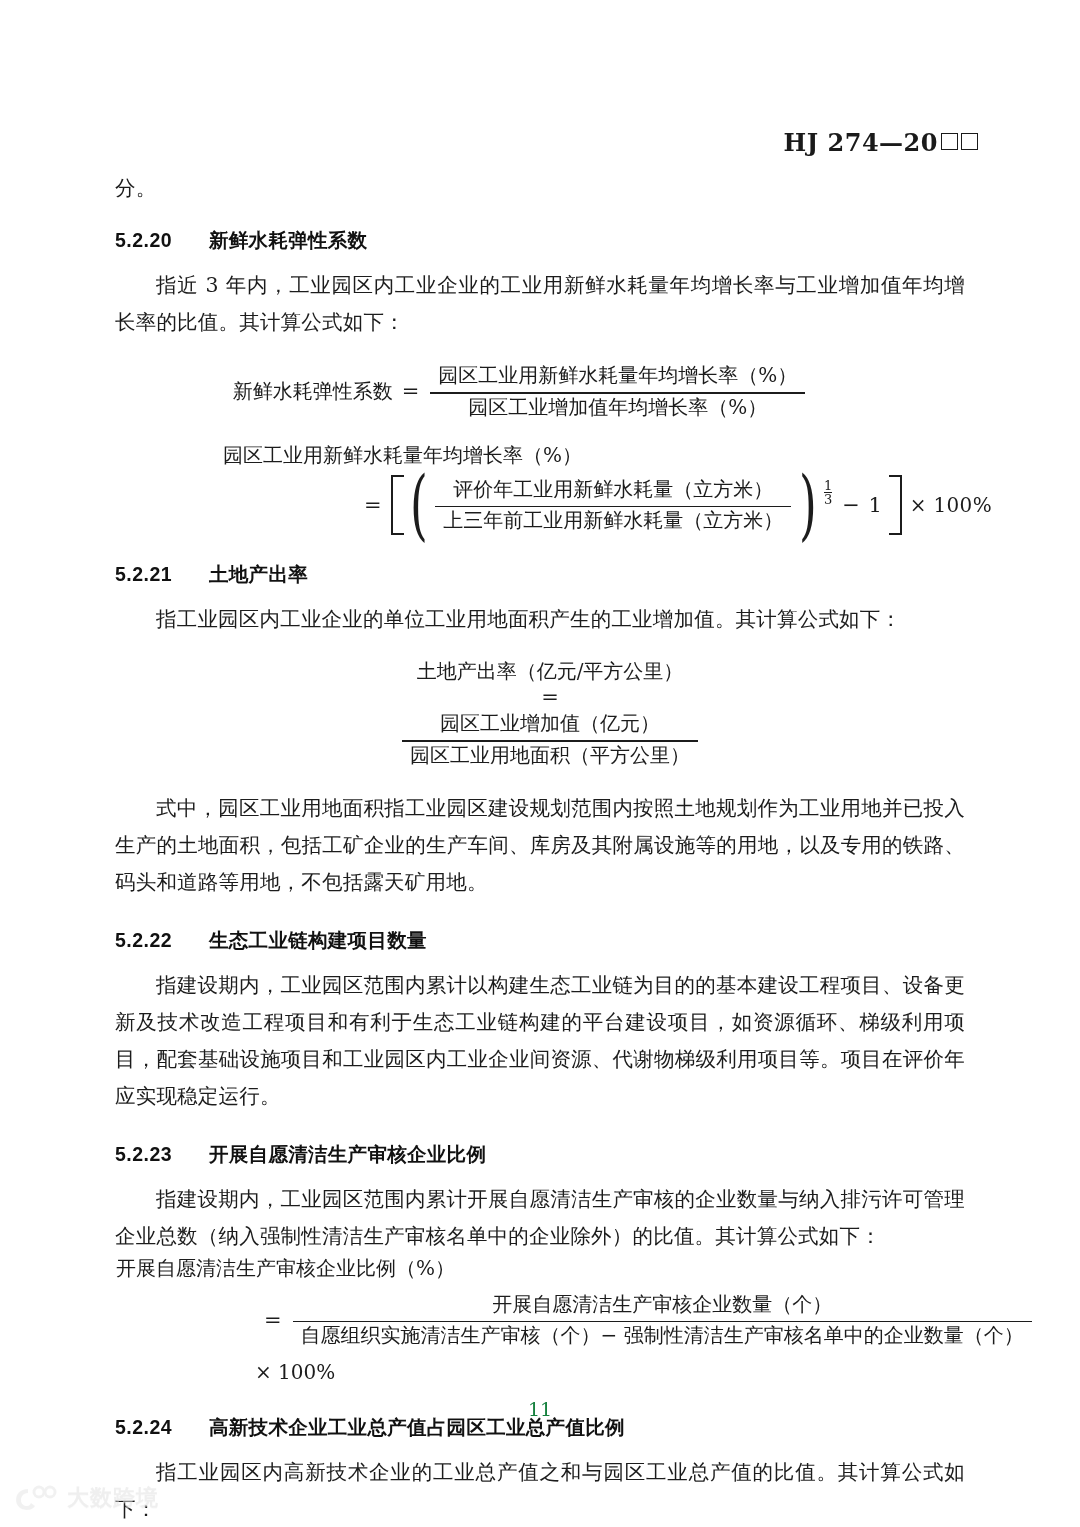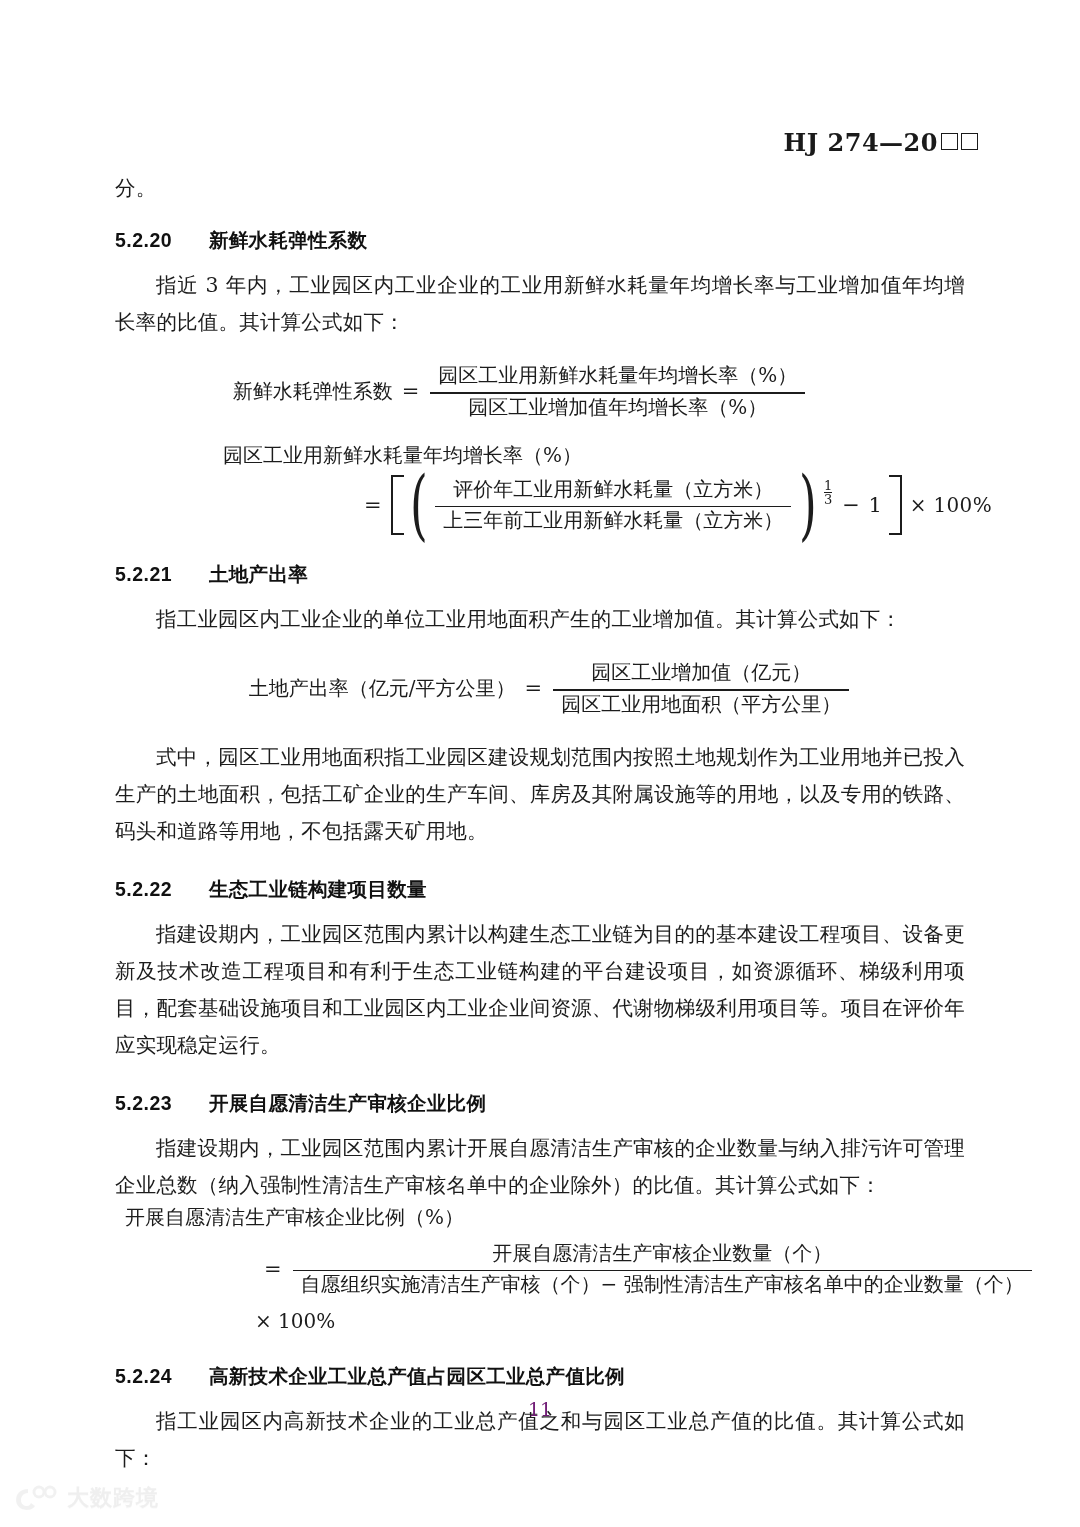--- a/index.html
+++ b/index.html
@@ -158,21 +158,21 @@
 
   
   .page-num {
     position: absolute;
     left: 0;
     right: 0;
     top: 1398px;
     text-align: center;
     font-family: "DejaVu Serif", "Liberation Serif", serif;
     font-size: 19px;
-    color: #701a75;
+    color: #15803d;
   }
 
   
   .watermark {
     position: absolute;
     left: 14px;
     bottom: 14px;
     display: flex;
     align-items: center;
     opacity: 0.52;
@@ -264,21 +264,21 @@
     <h3 class="section">
       <span class="num">5.2.21</span><span class="ttl">土地产出率</span>
     </h3>
 
     <div class="gap-sm"></div>
 
     <p class="body-text indent">指工业园区内工业企业的单位工业用地面积产生的工业增加值。其计算公式如下：</p>
 
     <div class="gap-md"></div>
 
-    <div class="formula f-center" style="margin-left:20px;">
+    <div class="formula f-center" style="margin-left:20px;flex-direction:column;">
       <span class="lhs">土地产出率（亿元/平方公里）</span>
       <span class="eq">=</span>
       <span class="frac">
         <span class="num-line">园区工业增加值（亿元）</span>
         <span class="bar"></span>
         <span class="den-line">园区工业用地面积（平方公里）</span>
       </span>
     </div>
 
     <div class="gap-md"></div>
@@ -298,21 +298,21 @@
     <div class="gap-lg"></div>
 
     <h3 class="section">
       <span class="num">5.2.23</span><span class="ttl">开展自愿清洁生产审核企业比例</span>
     </h3>
 
     <div class="gap-sm"></div>
 
     <p class="body-text indent">指建设期内，工业园区范围内累计开展自愿清洁生产审核的企业数量与纳入排污许可管理企业总数（纳入强制性清洁生产审核名单中的企业除外）的比值。其计算公式如下：</p>
 
-    <div class="formula" style="margin-left:10px;">
+    <div class="formula" style="margin-left:1px;">
       <span>开展自愿清洁生产审核企业比例（%）</span>
     </div>
 
     <div style="height:8px;"></div>
 
     <div class="formula" style="margin-left:140px;">
       <span class="eq">=</span>
       <span class="frac">
         <span class="num-line">开展自愿清洁生产审核企业数量（个）</span>
         <span class="bar"></span>

